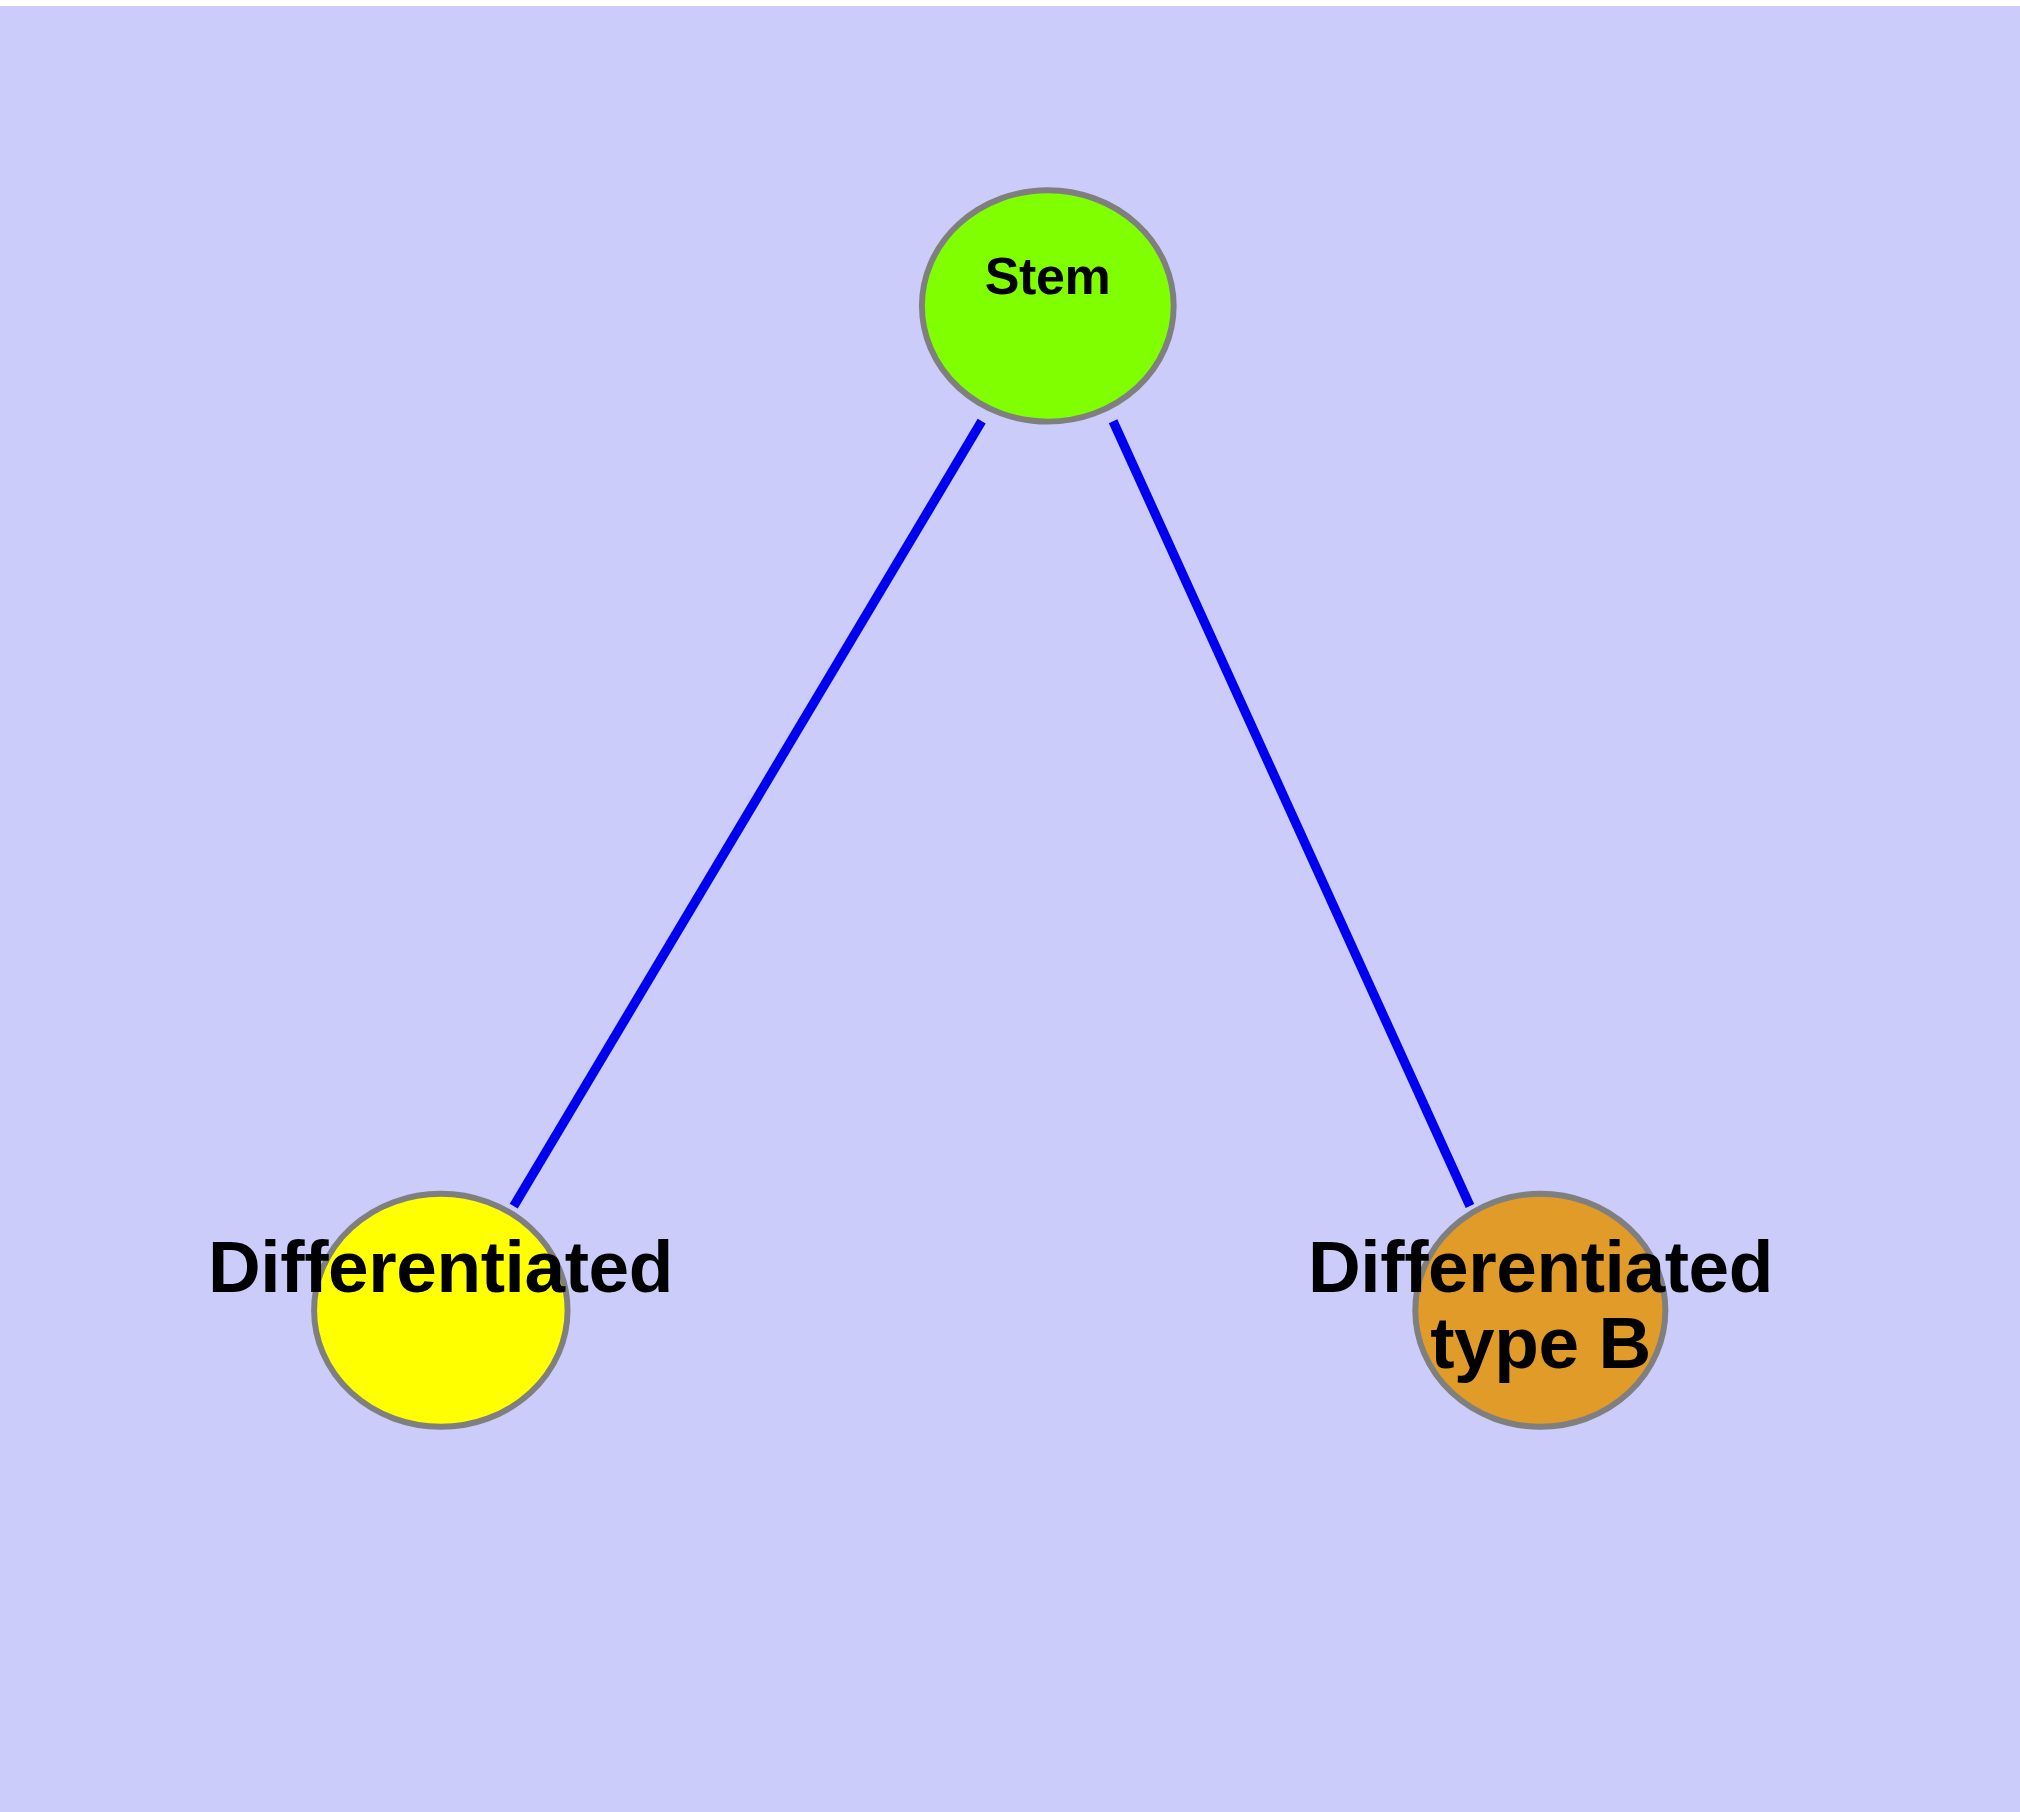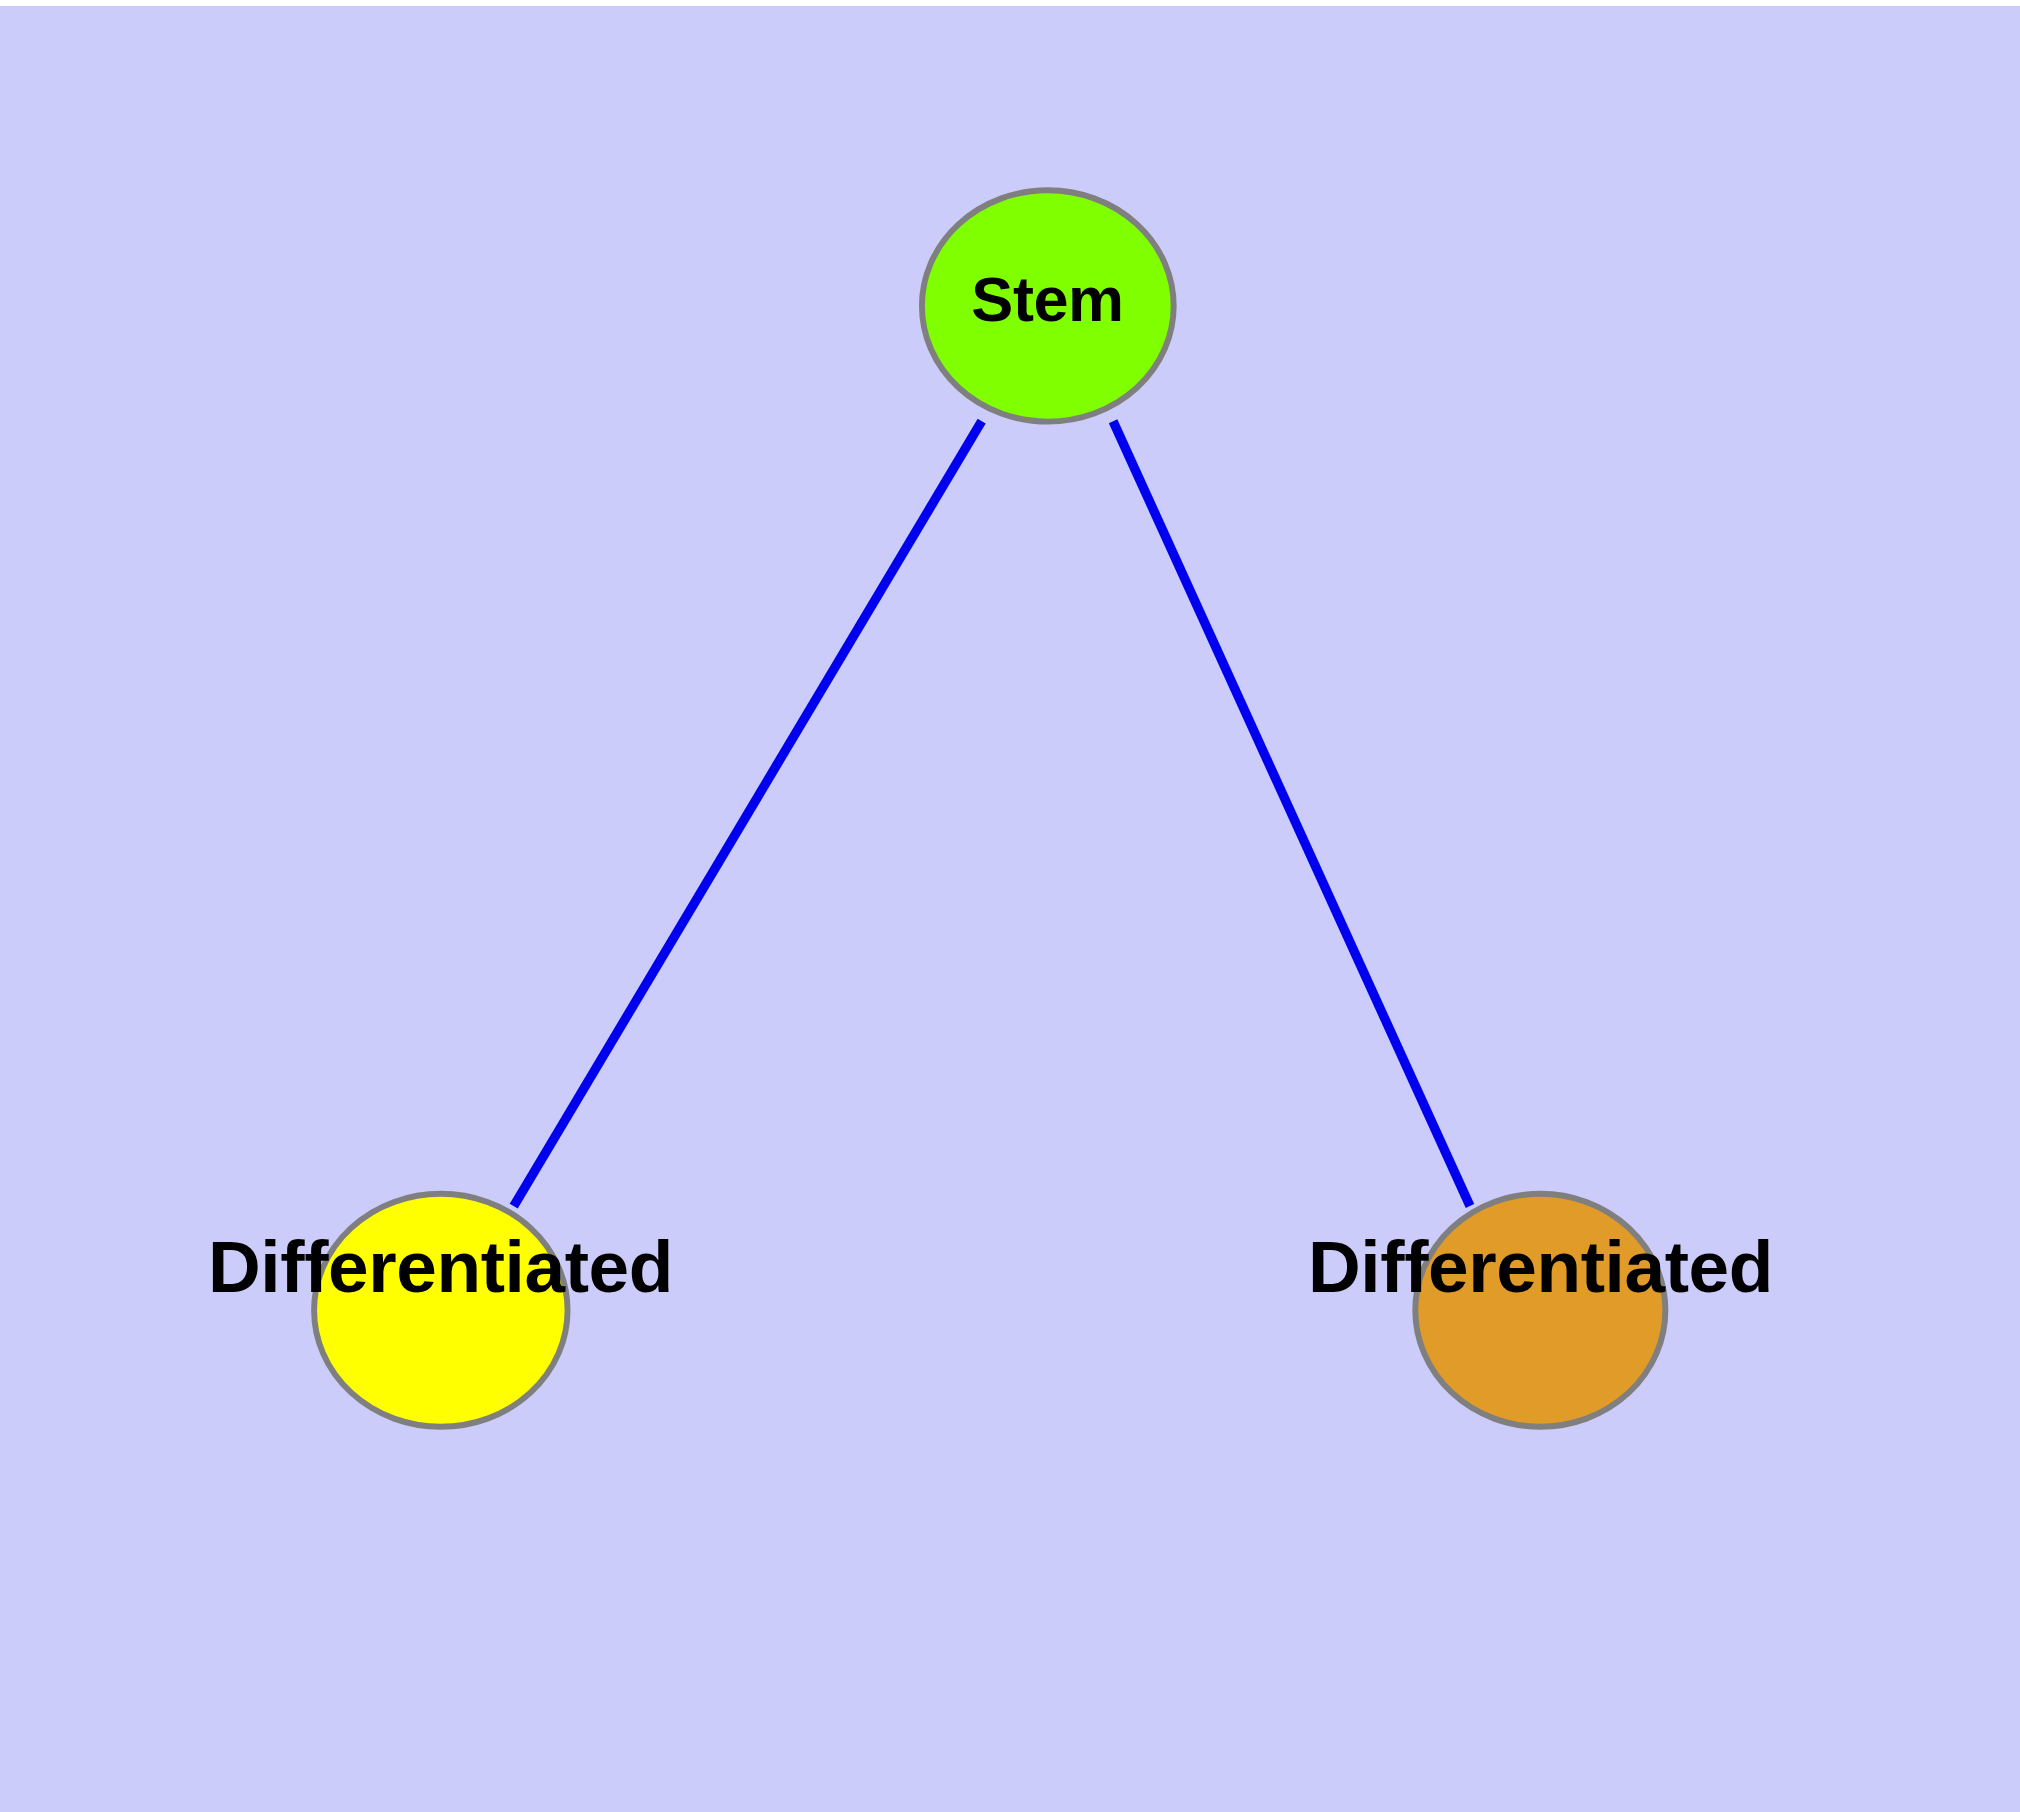--- a/index.html
+++ b/index.html
@@ -58,26 +58,27 @@
       <line class="edge" x1="1313" y1="497" x2="1734" y2="1423" stroke="#0000ee" stroke-width="11" stroke-linecap="butt"></line>
     </g>
 
     <g>
       <ellipse cx="1236" cy="361" rx="148.5" ry="136.5" fill="#80ff00" stroke="#7f7f7f" stroke-width="7"></ellipse>
       <ellipse cx="520" cy="1546" rx="149.5" ry="137.5" fill="#ffff00" stroke="#7f7f7f" stroke-width="7"></ellipse>
       <ellipse cx="1817" cy="1546" rx="147.5" ry="137.5" fill="#e09b28" stroke="#7f7f7f" stroke-width="7"></ellipse>
     </g>
   </svg>
 
-  <div class="node-label" style="left: 793px; top: 267px; width: 509px; font-size: 63px; color: rgb(0, 0, 0);">
+  <div class="node-label" style="left: 793px; top: 249px; width: 509px; font-size: 52px; color: rgb(0, 0, 0);">
     <span>Stem</span>
   </div>
 
   <div class="node-label" style="left: 186px; top: 1229px; width: 509px; font-size: 73px; color: rgb(0, 0, 0);">
     <div>Differentiated</div>
   </div>
 
   <div class="node-label" style="left: 1286px; top: 1229px; width: 509px; font-size: 73px; color: rgb(0, 0, 0);">
     <div>Differentiated</div>
+    <div>type B</div>
   </div>
 
 </div>
 
 
 </body></html>

